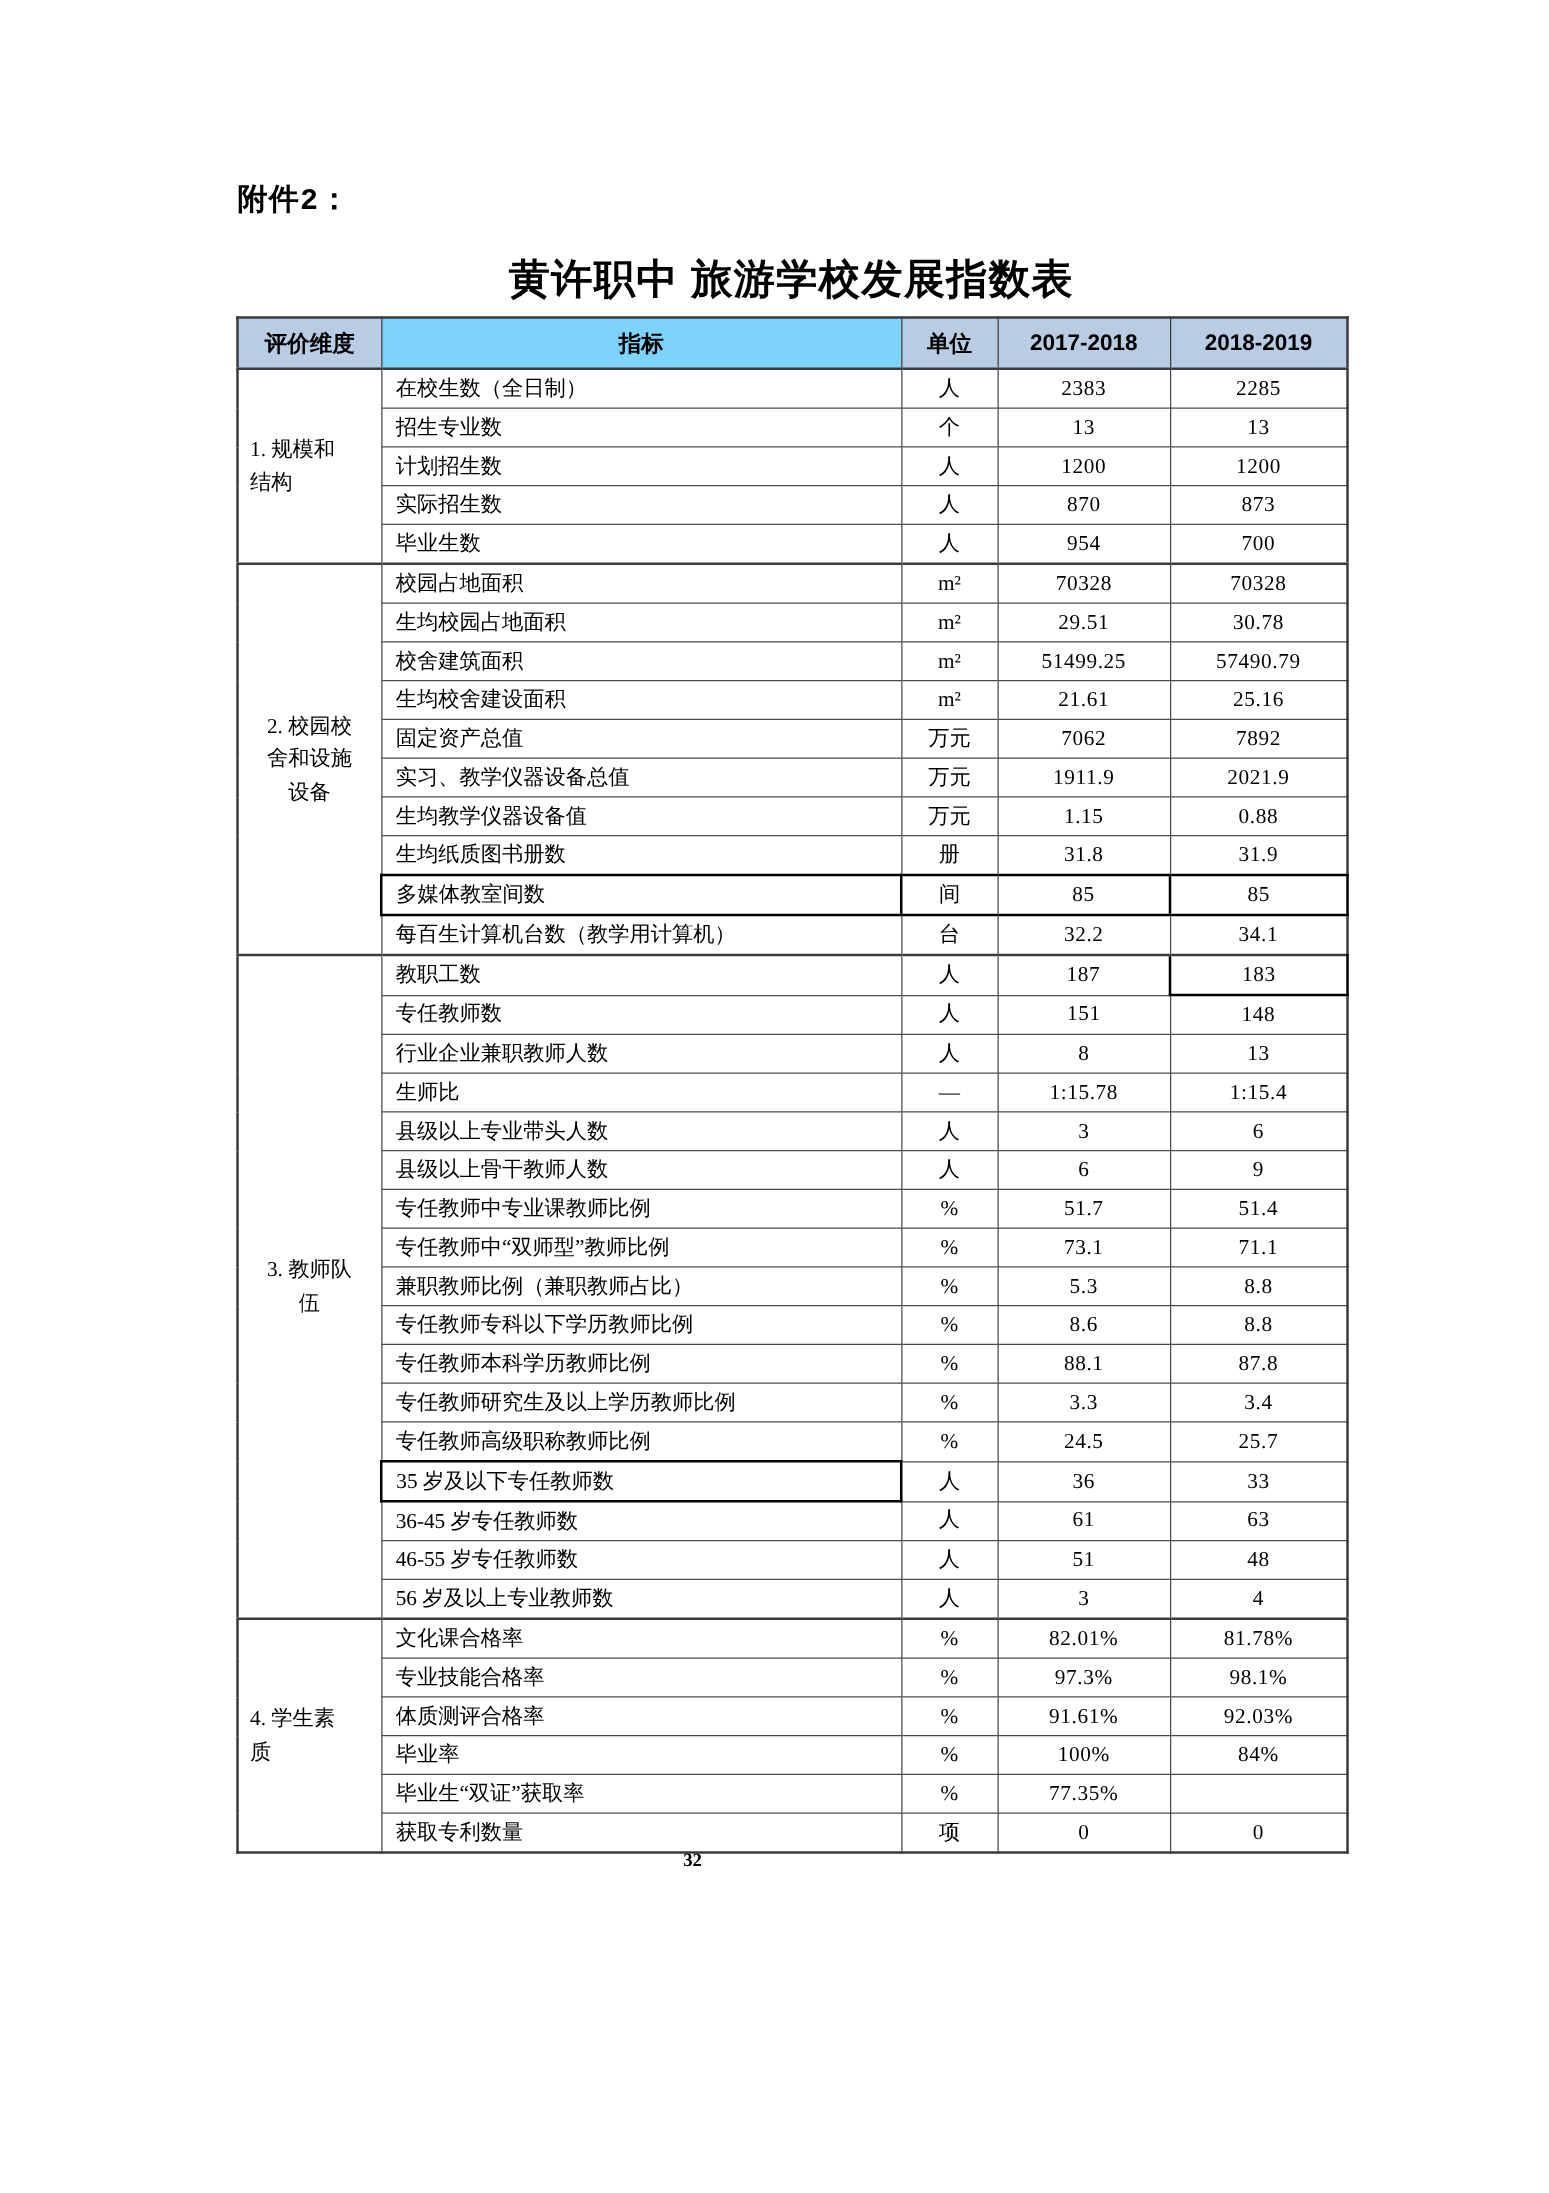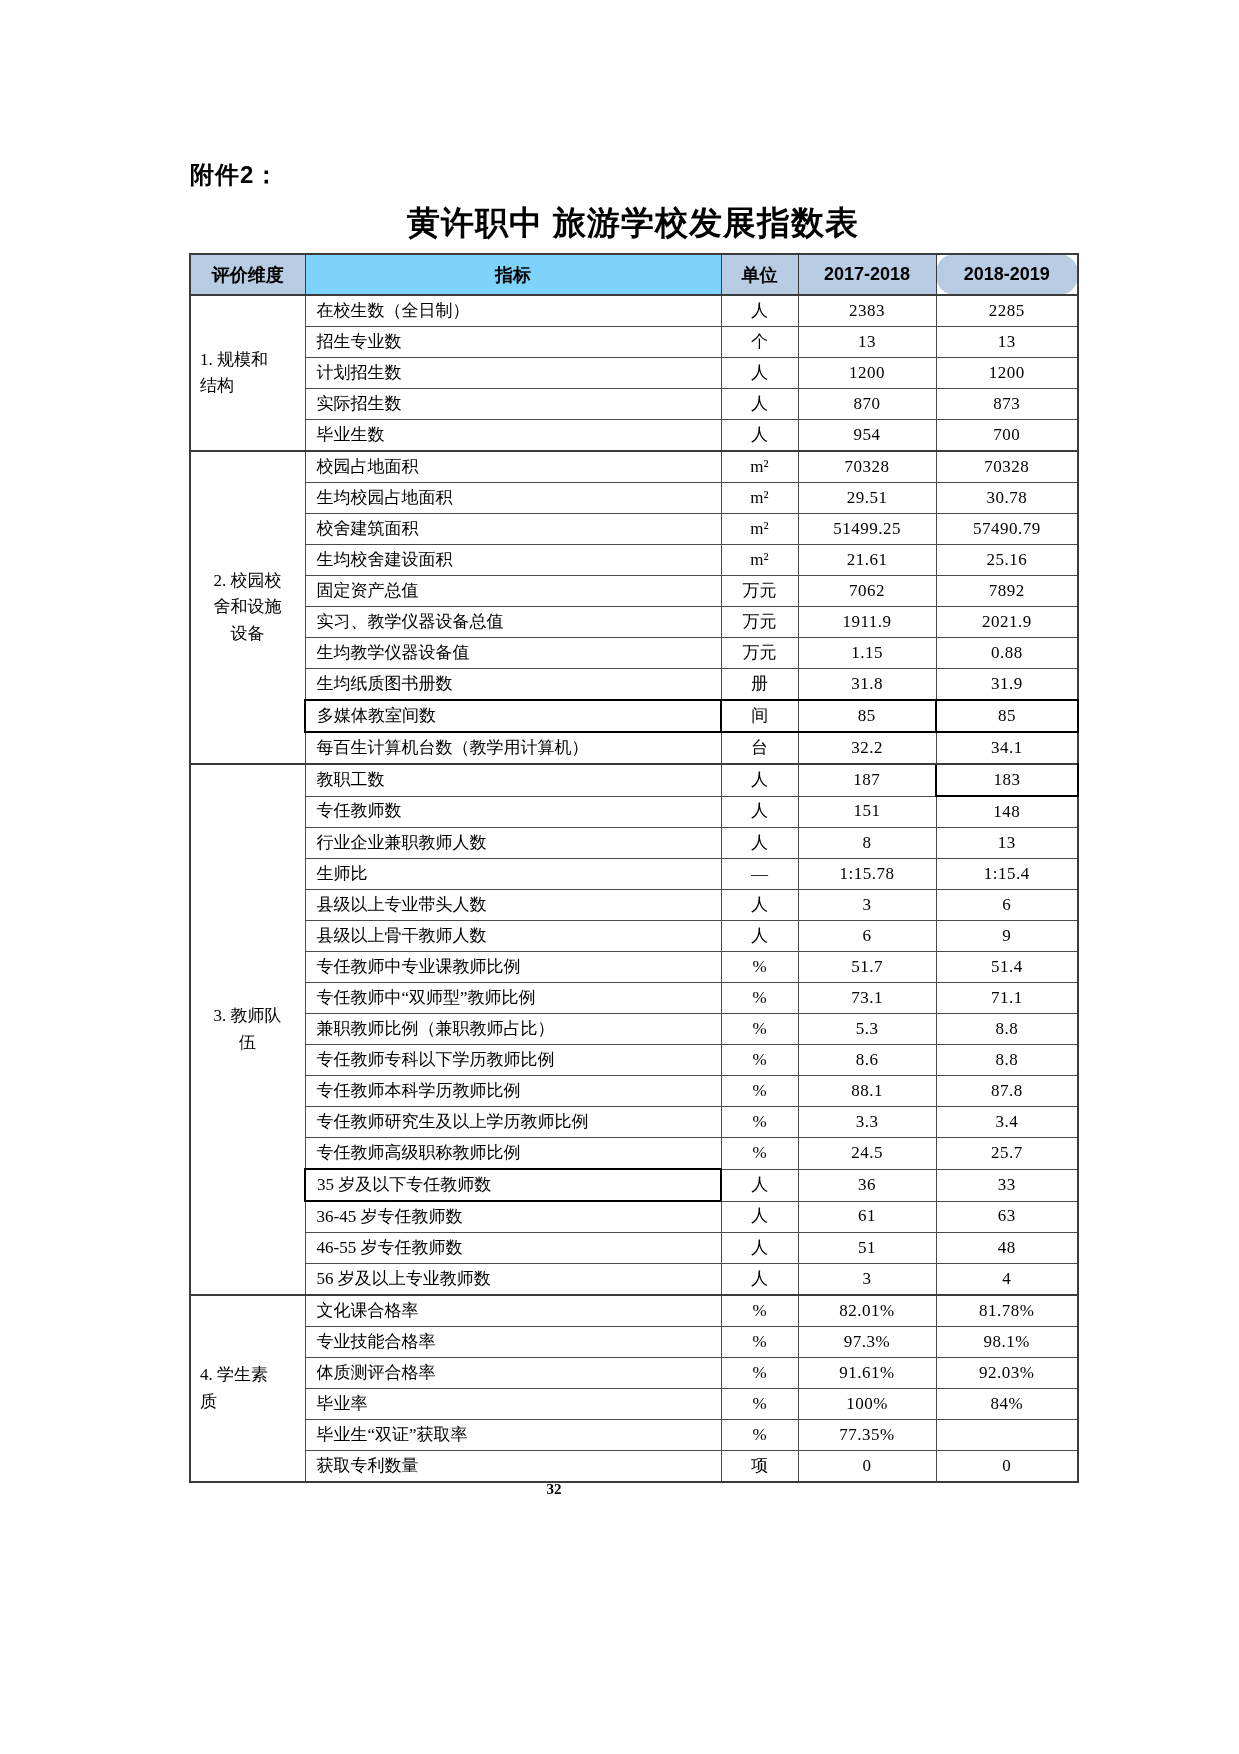--- a/index.html
+++ b/index.html
@@ -2,22 +2,22 @@
 <html><head>
 <meta charset="utf-8">
 <style>
   html,body{margin:0;padding:0;}
   body{
     width:1239px;height:1754px;position:relative;background:#ffffff;
     font-family:"Liberation Serif","DejaVu Serif",serif;color:#000;
   }
   .attachment{
     position:absolute;left:190px;top:143px;
-    font-family:Liberation Sans, sans-serif;
-    font-weight:bold;font-size:24px;letter-spacing:1px;margin-top:16px;
+    font-family:Liberation Mono, monospace;
+    font-weight:bold;font-size:24px;letter-spacing:1px;
   }
   .doc-title{
     position:absolute;left:189px;top:201px;width:888px;text-align:center;
     font-family:"Liberation Sans","DejaVu Sans",sans-serif;
     font-weight:bold;font-size:33px;letter-spacing:1px;
   }
   table.index-table{
     position:absolute;left:189px;top:253px;width:888px;
     border-collapse:collapse;table-layout:fixed;
     border:2px solid #3b3b3b;
@@ -62,21 +62,21 @@
     <col style="width:77px">
     <col style="width:138px">
     <col style="width:142px">
   </colgroup>
   <thead>
     <tr>
       <th style="background: rgb(184, 204, 228); margin-left: 24px;">评价维度</th>
       <th style="background: #7dd3fc; font-family: Liberation Serif, serif;">指标</th>
       <th style="background: rgb(184, 204, 228);">单位</th>
       <th style="background: rgb(184, 204, 228); margin-left: 20px;">2017-2018</th>
-      <th style="background: rgb(184, 204, 228); border-radius: 19px;">2018-2019</th>
+      <th style="background: rgb(184, 204, 228);">2018-2019</th>
     </tr>
   </thead>
   <tbody>
       <tr>
         <td rowspan="5" class="dim dim-left">1. 规模和
 结构</td>
         <td class="ind">在校生数（全日制）</td>
         <td class="unit">人</td>
         <td class="val">2383</td>
         <td class="val">2285</td>

